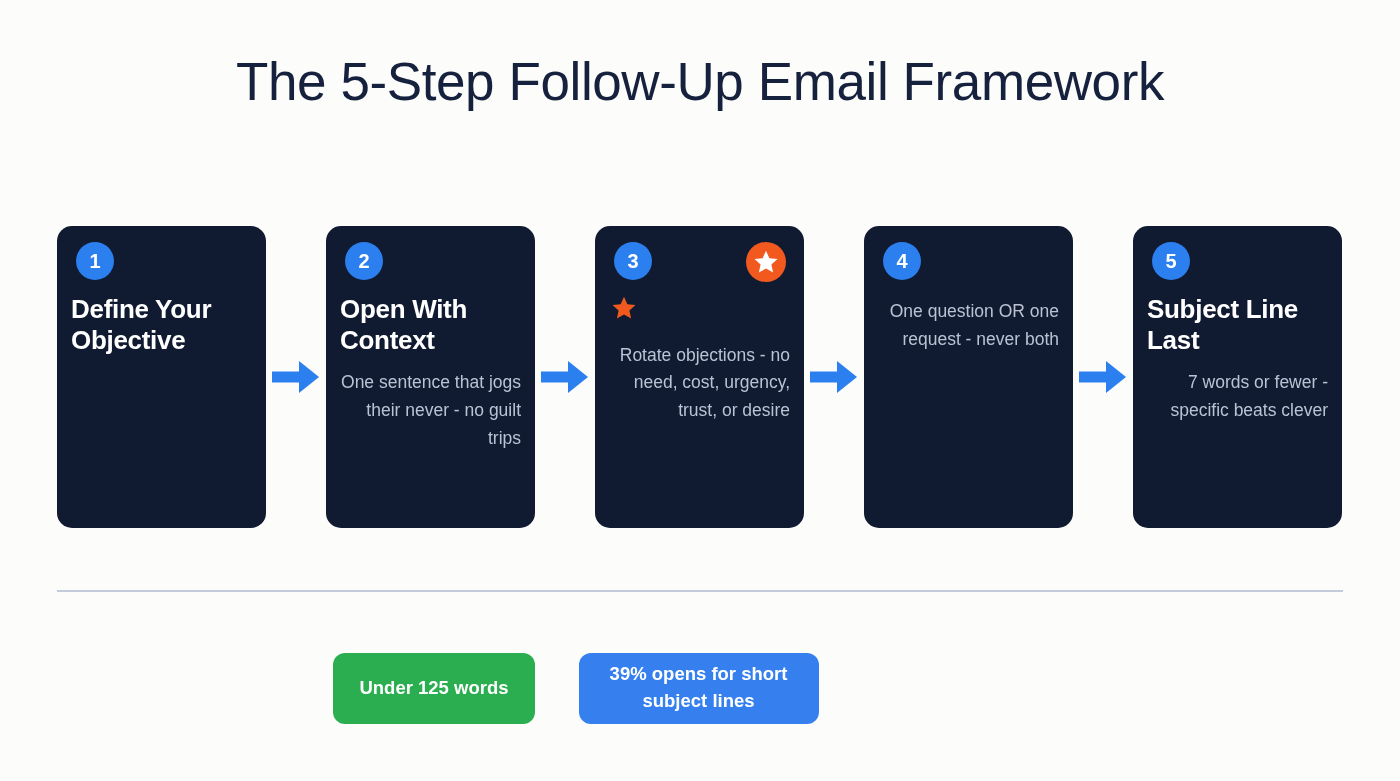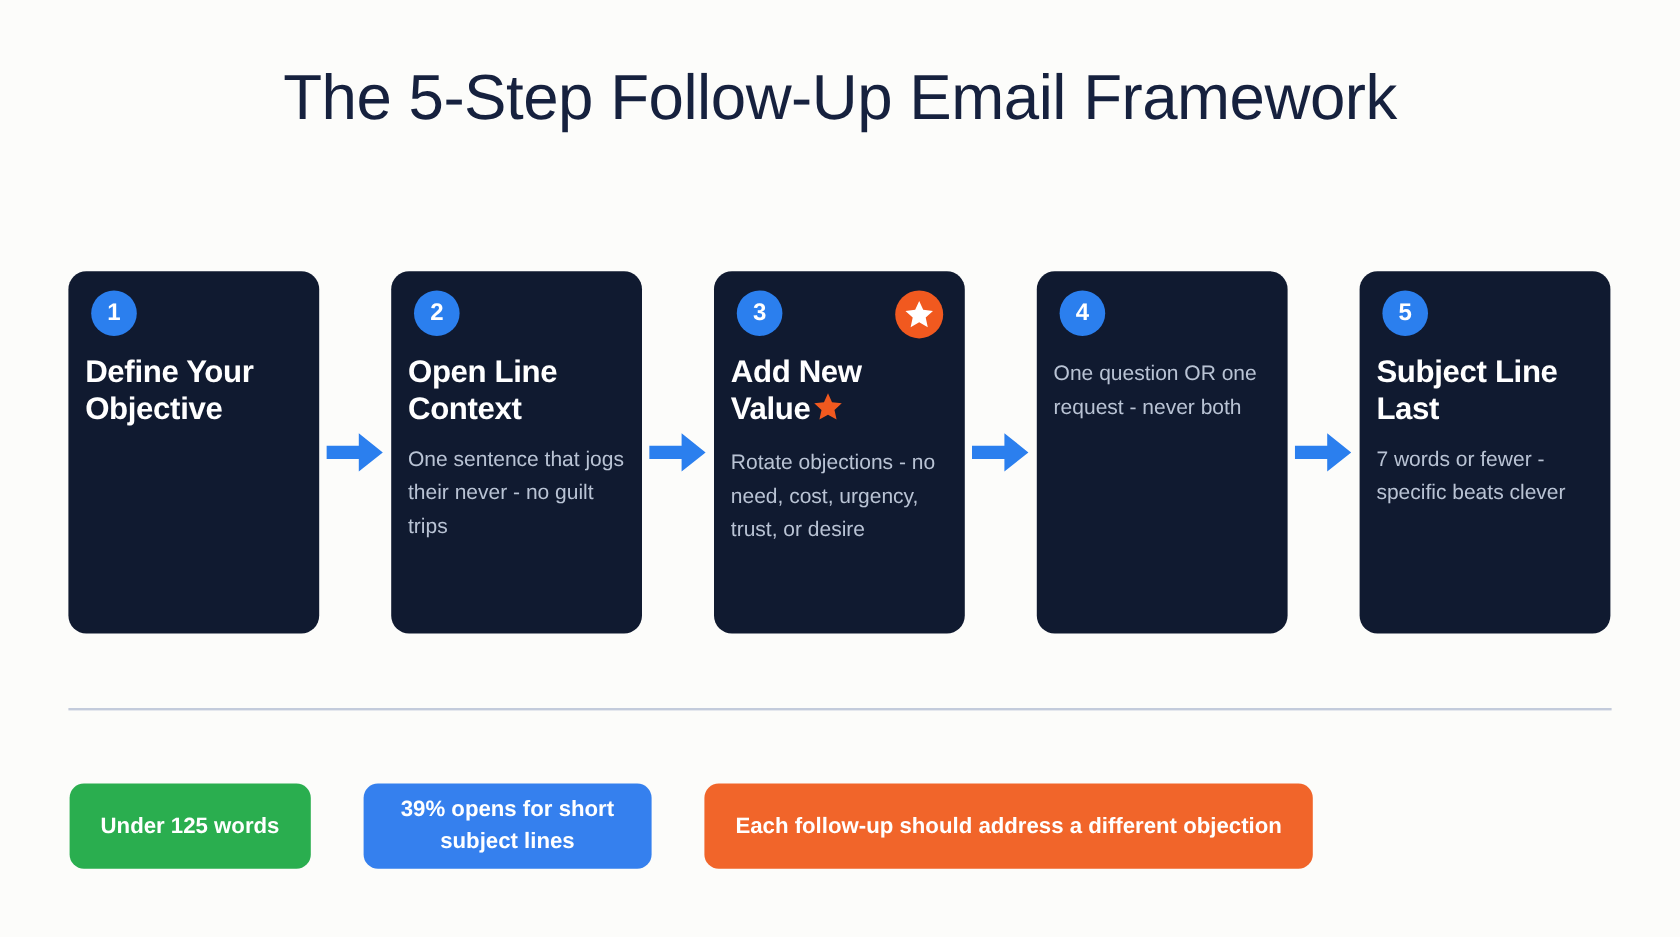--- a/index.html
+++ b/index.html
@@ -96,21 +96,21 @@
     letter-spacing: -0.3px;
   }
   .title-star {
     display: inline-block;
     vertical-align: -3px;
     margin-left: 2px;
   }
 
   .step-desc {
     margin-top: 14px;
-    text-align: left;
+    text-align: right;
     color: #b9c3d4;
     font-size: 17.5px;
     line-height: 1.58;
   }
 
   
   .arrow-gap {
     flex: 0 0 60px;
     display: flex;
     align-items: center;
@@ -179,42 +179,42 @@
     <svg width="48" height="34" viewBox="0 0 48 34">
       <path d="M0 11.5 H27 V1 L47 17 L27 33 V22.5 H0 Z" fill="#2b7fee"></path>
     </svg>
   </div>
 
   <div class="step-card">
     <div class="badge-row">
       <div class="step-number">2</div>
     </div>
     <div class="step-title">
-      <span>Open Line Context</span>
+      <span>Open With Context</span>
     </div>
     <div class="step-desc">One sentence that jogs their never - no guilt trips</div>
   </div>
 
   <div class="arrow-gap">
     <svg width="48" height="34" viewBox="0 0 48 34">
       <path d="M0 11.5 H27 V1 L47 17 L27 33 V22.5 H0 Z" fill="#2b7fee"></path>
     </svg>
   </div>
 
   <div class="step-card">
     <div class="badge-row">
       <div class="step-number">3</div>
       <div class="star-badge">
         <svg width="26" height="26" viewBox="0 0 24 24">
           <path d="M12 1.6l3.1 6.9 7.5.8-5.6 5.1 1.6 7.4L12 18.1 5.4 21.8 7 14.4 1.4 9.3l7.5-.8z" fill="#ffffff"></path>
         </svg>
       </div>
     </div>
     <div class="step-title">
-      <span>Add New Value</span><span class="title-star"><svg width="26" height="26" viewBox="0 0 24 24">
+      <span class="title-star"><svg width="26" height="26" viewBox="0 0 24 24">
             <path d="M12 1.6l3.1 6.9 7.5.8-5.6 5.1 1.6 7.4L12 18.1 5.4 21.8 7 14.4 1.4 9.3l7.5-.8z" fill="#f1591f"></path>
           </svg></span>
     </div>
     <div class="step-desc">Rotate objections - no need, cost, urgency, trust, or desire</div>
   </div>
 
   <div class="arrow-gap">
     <svg width="48" height="34" viewBox="0 0 48 34">
       <path d="M0 11.5 H27 V1 L47 17 L27 33 V22.5 H0 Z" fill="#2b7fee"></path>
     </svg>
@@ -243,14 +243,13 @@
     <div class="step-desc">7 words or fewer - specific beats clever</div>
   </div>
 
 </div>
 
 <div class="divider"></div>
 
 <div class="stats-row">
   <div class="stat-pill green">Under 125 words</div>
   <div class="stat-pill blue">39% opens for short subject lines</div>
-  <div class="stat-pill orange">Each follow-up should address a different objection</div>
 </div>
 
 </body></html>

